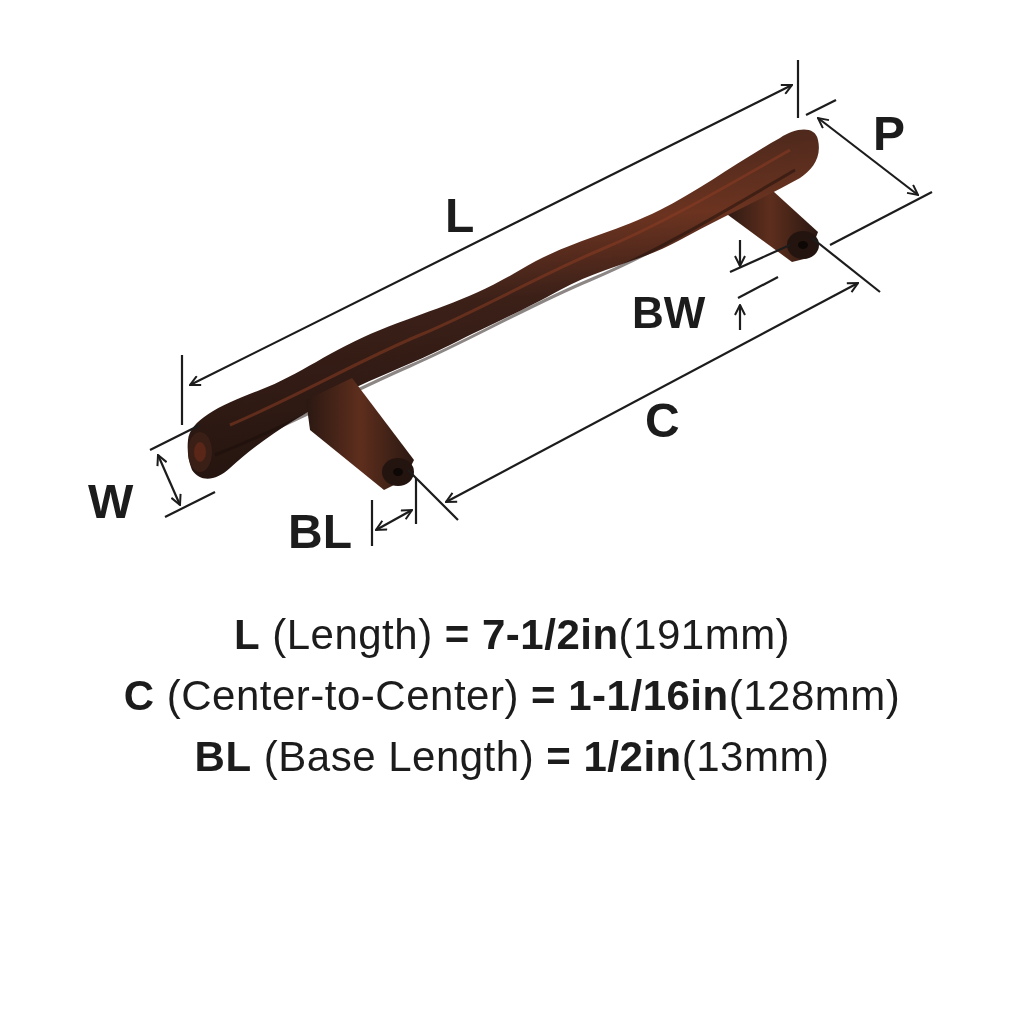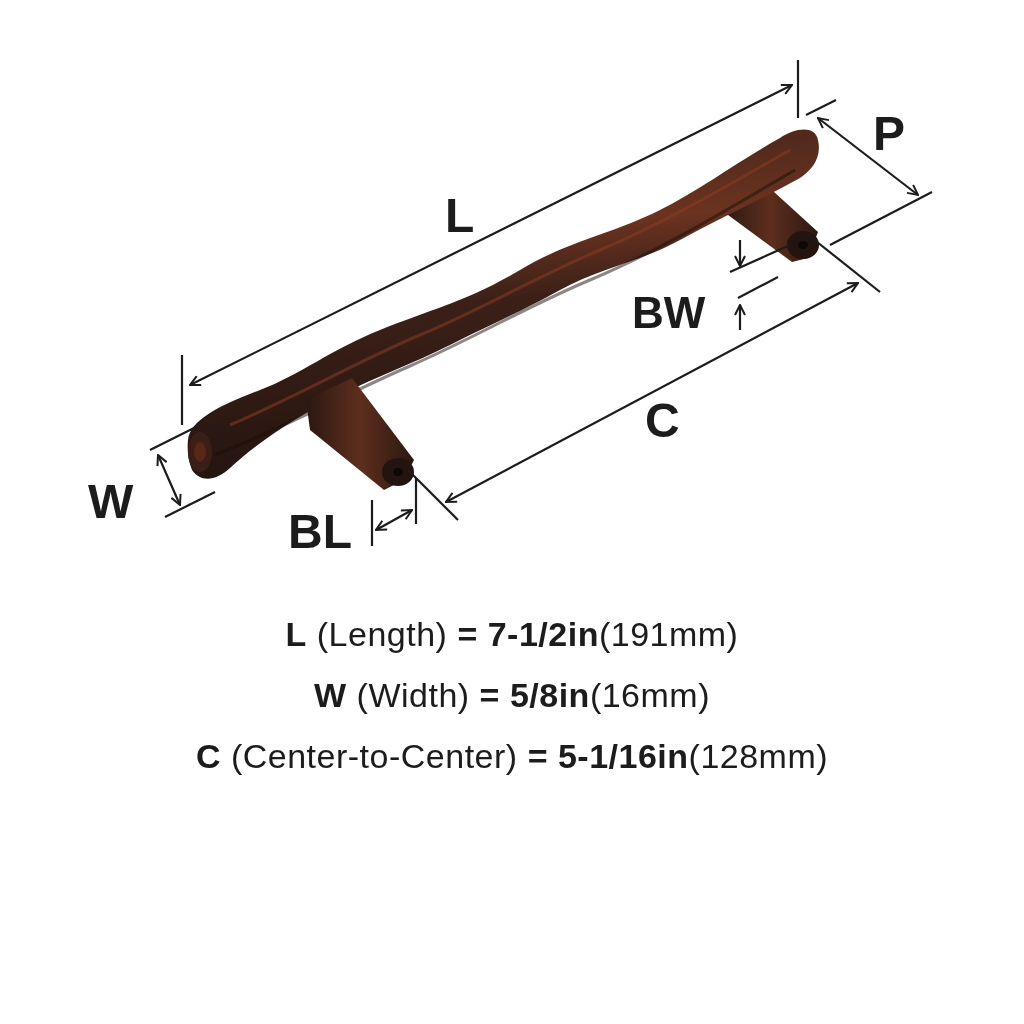--- a/index.html
+++ b/index.html
@@ -1,21 +1,21 @@
 <!DOCTYPE html>
 <html><head>
   <meta charset="utf-8">
   <style>
     html, body { margin: 0; padding: 0; background: #ffffff; }
     body { width: 1024px; height: 1024px; position: relative; overflow: hidden;
            font-family: "Liberation Sans", "DejaVu Sans", sans-serif; color: #1c1c1c; }
     #diagram { position: absolute; left: 0; top: 0; width: 1024px; height: 580px; }
     .dim-label { font-family: "Liberation Sans", sans-serif; font-weight: 700; fill: #1c1c1c; }
     .specs { position: absolute; left: 0; top: 604px; width: 1024px; }
-    .spec-row { height: 61px; line-height: 61px; text-align: center; font-size: 34px;
+    .spec-row { height: 61px; line-height: 61px; text-align: center; font-size: 42px;
                 letter-spacing: 0.5px; white-space: nowrap; }
     .spec-row .code { font-weight: 700; }
     .spec-row .name { font-weight: 400; }
     .spec-row .eq { font-weight: 700; }
     .spec-row .imp { font-weight: 700; }
     .spec-row .met { font-weight: 400; }
   </style>
 </head>
 <body>
 
@@ -98,24 +98,24 @@
 </svg>
 
 <div class="specs">
   <div class="spec-row">
     <span class="code">L</span>
     <span class="name">(Length)</span>
     <span class="eq">=</span>
     <span class="imp">7-1/2in</span><span class="met">(191mm)</span>
   </div>
   <div class="spec-row">
-    <span class="code">W</span>
-    <span class="name">(Width)</span>
-    <span class="eq">=</span>
-    <span class="imp">5/8in</span><span class="met">(16mm)</span>
-  </div>
-  <div class="spec-row">
     <span class="code">C</span>
     <span class="name">(Center-to-Center)</span>
     <span class="eq">=</span>
-    <span class="imp">5-1/16in</span><span class="met">(128mm)</span>
+    <span class="imp">1-1/16in</span><span class="met">(128mm)</span>
+  </div>
+  <div class="spec-row">
+    <span class="code">BL</span>
+    <span class="name">(Base Length)</span>
+    <span class="eq">=</span>
+    <span class="imp">1/2in</span><span class="met">(13mm)</span>
   </div>
 </div>
 
 </body></html>

